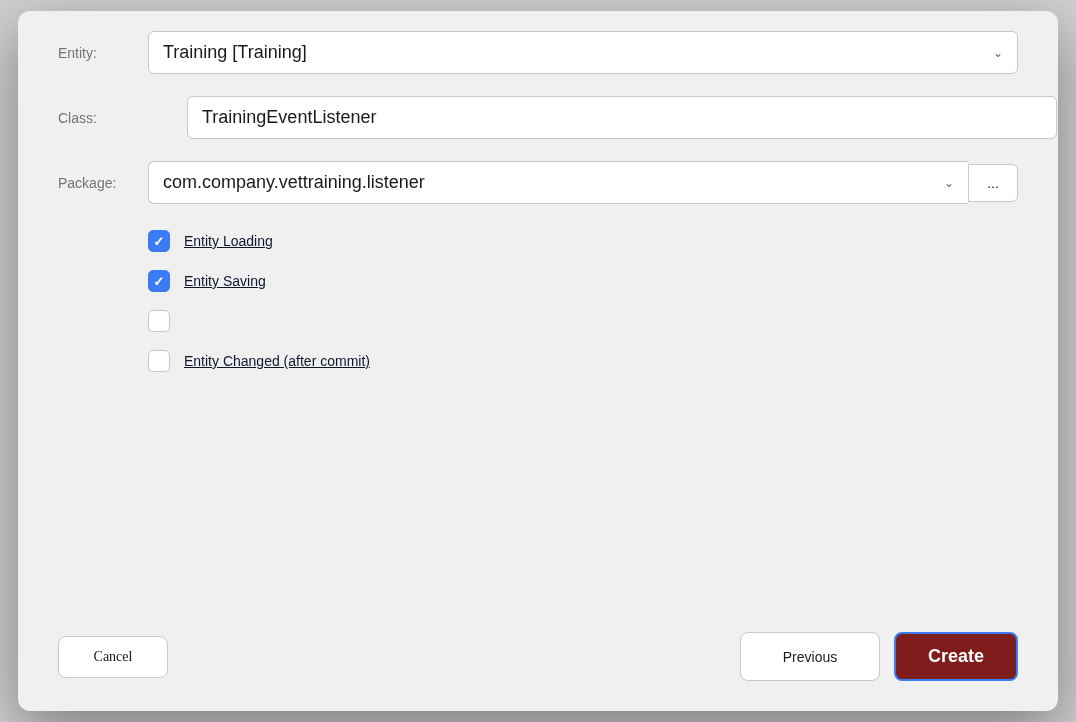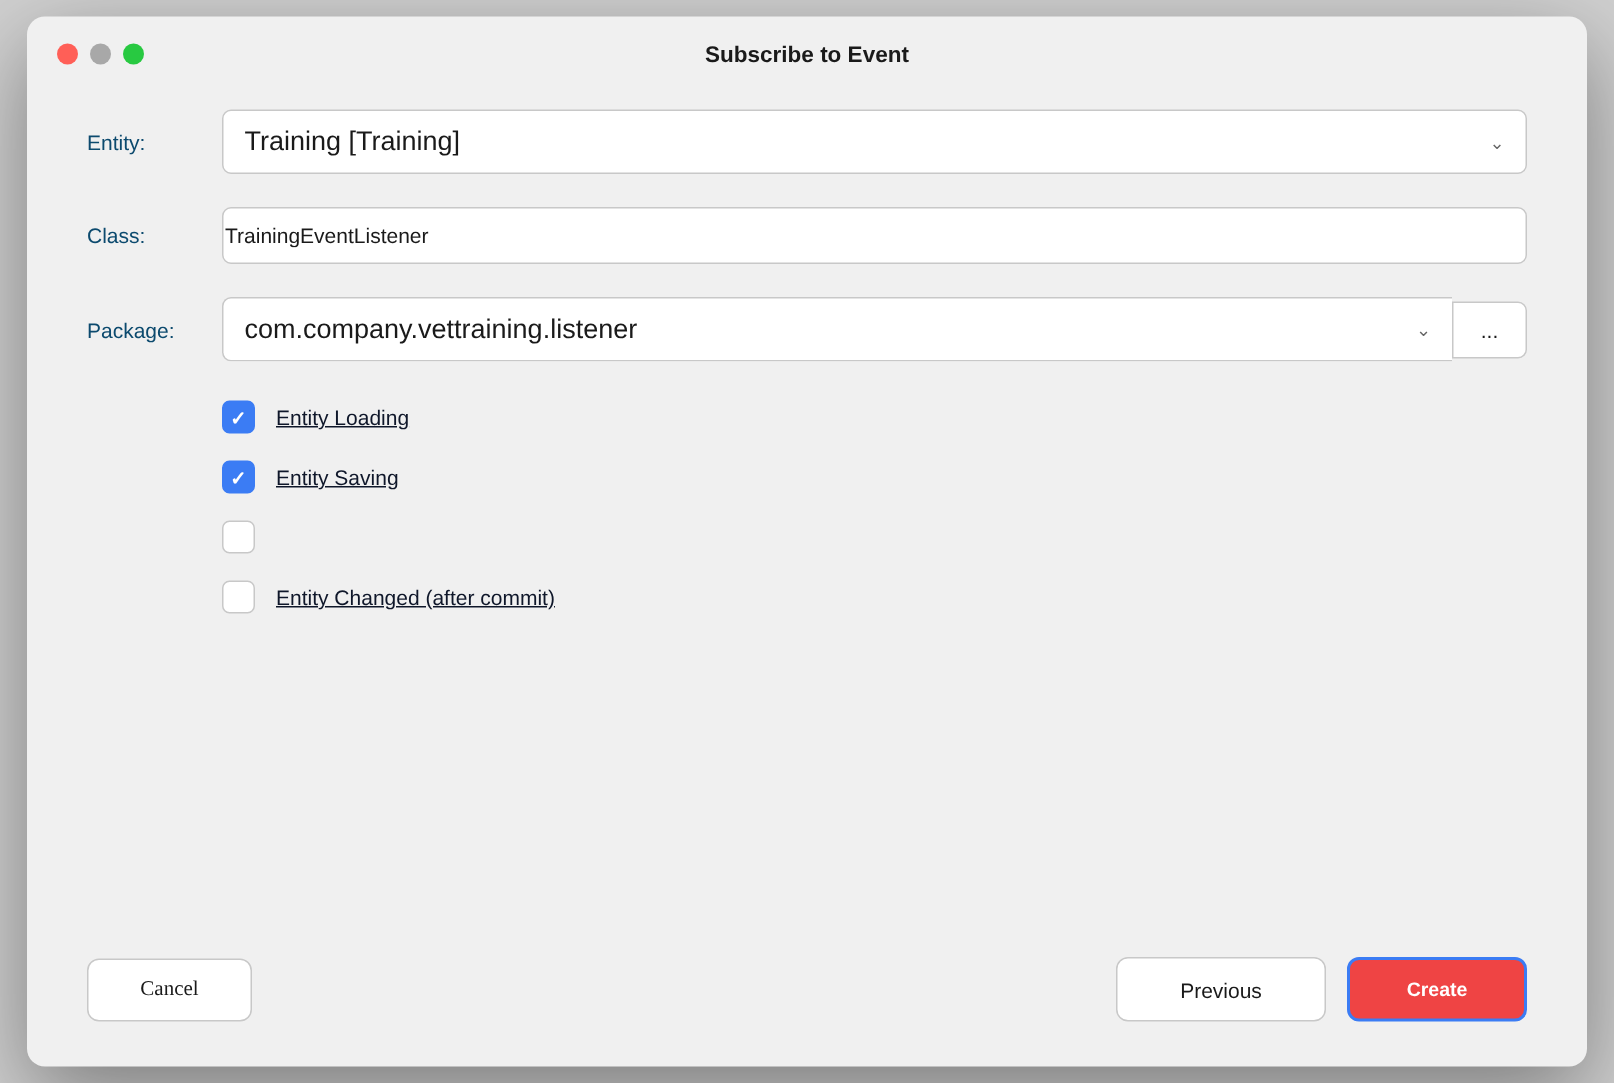--- a/index.html
+++ b/index.html
@@ -79,21 +79,21 @@
     }
 
     .form-row {
       display: flex;
       align-items: center;
       margin-bottom: 22px;
     }
 
     .form-label {
       font-size: 14px;
-      color: #0c4a6e;
+      color: #737373;
       width: 90px;
       flex-shrink: 0;
       text-align: left;
     }
 
     .form-control {
       flex: 1;
     }
 
     .select-wrapper {
@@ -115,25 +115,26 @@
     .chevron-icon {
       font-size: 12px;
       color: #666;
     }
 
     .text-input {
       width: 100%;
       background: #ffffff;
       border: 1px solid #c8c8c8;
       border-radius: 6px;
-      padding: 10px 1px;
-      font-size: 14px;
+      padding: 10px 14px;
+      font-size: 18px;
       color: #1a1a1a;
       outline: none;
       font-family: inherit;
+      margin-left: 39px;
     }
 
     .package-row {
       display: flex;
       align-items: center;
       gap: 0;
       flex: 1;
     }
 
     .package-select {
@@ -236,45 +237,37 @@
       border-radius: 8px;
       padding: 12px 32px;
       font-size: 14px;
       font-family: inherit;
       color: #1a1a1a;
       cursor: pointer;
       min-width: 140px;
     }
 
     .btn-create {
-      background: #ef4444;
+      background: #7f1d1d;
       border: 2px solid #3b7cf4;
       border-radius: 8px;
       padding: 12px 32px;
-      font-size: 13px;
+      font-size: 18px;
       font-family: inherit;
       color: #ffffff;
       cursor: pointer;
       font-weight: 600;
       min-width: 120px;
     }
   </style>
 </head>
 <body>
 
 <div class="dialog">
 
-  <div class="title-bar">
-    <div class="window-controls">
-      <button class="control-btn control-close"></button>
-      <button class="control-btn control-minimize"></button>
-      <button class="control-btn control-maximize"></button>
-    </div>
-    <span class="title-text">Subscribe to Event</span>
-  </div>
 
   <div class="dialog-body">
 
     <div class="form-row">
       <span class="form-label">Entity:</span>
       <div class="form-control">
         <div class="select-wrapper">
           <span class="select-value">Training [Training]</span>
           <span class="chevron-icon">⌄</span>
         </div>

